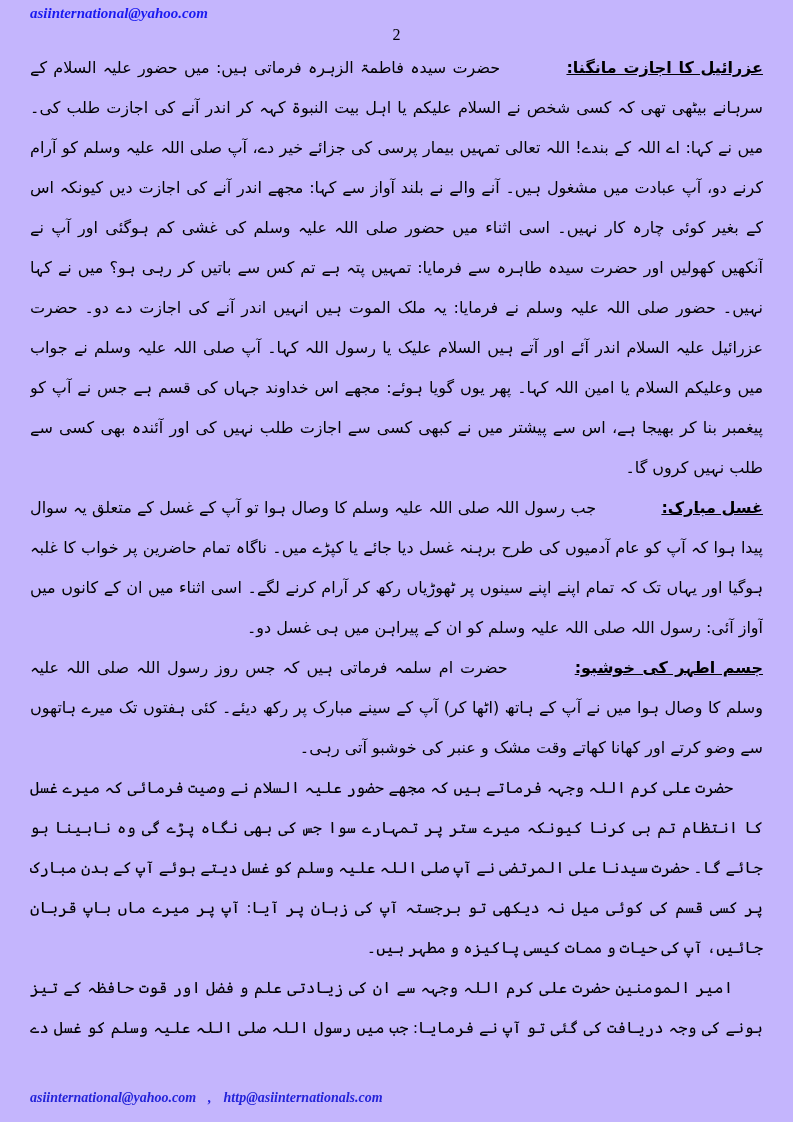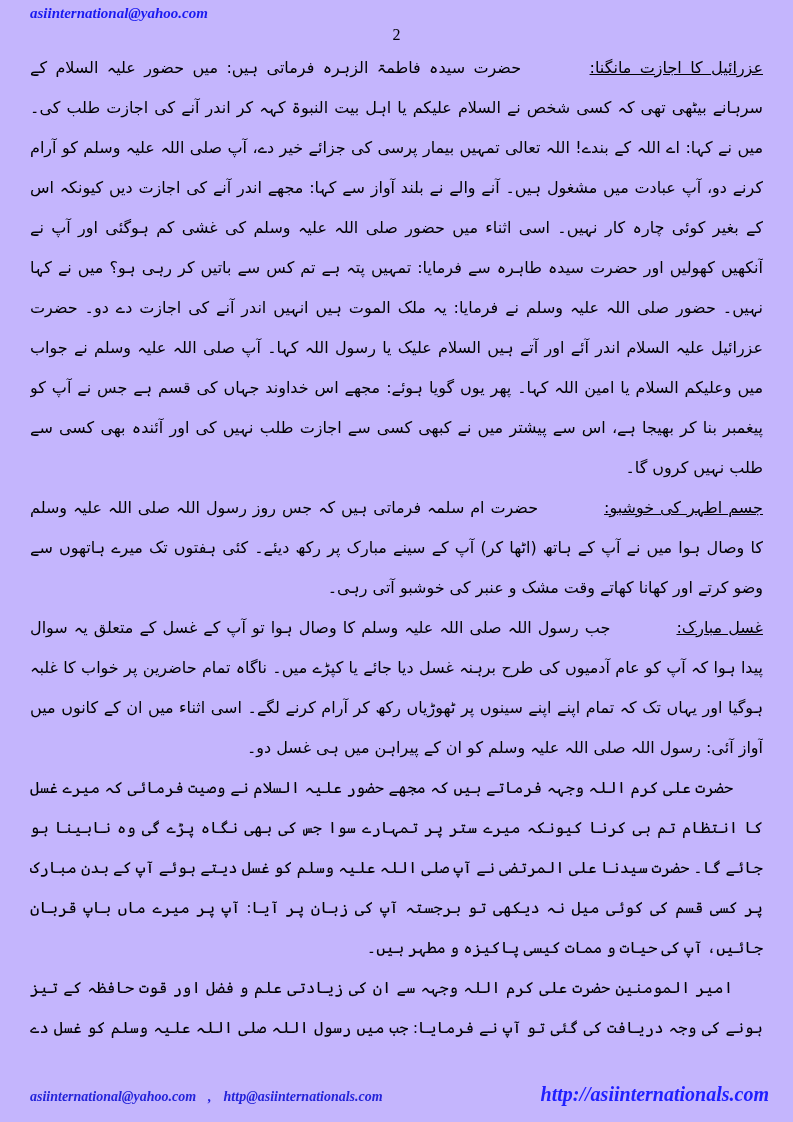--- a/index.html
+++ b/index.html
@@ -36,21 +36,21 @@
     text-align:justify;
     font-family:"DejaVu Sans", sans-serif;
     font-size:16px;
     line-height:40px;
     color:var(--text_black);
     overflow:hidden;
   }
   .para{margin:0;}
   .para.indent{text-indent:30px;font-family:Liberation Serif, serif;}
   .heading{
-    font-weight:normal;
+    font-weight:bold;
     text-decoration:underline;
     margin-left:60px; 
     white-space:nowrap;
   }
   .footer{
     position:absolute;left:30px;right:24px;bottom:16px;
     display:flex;justify-content:space-between;align-items:baseline;
   }
   .footer-left{
     font-family:"Liberation Serif", serif;
@@ -77,41 +77,40 @@
   <div class="page-number">2</div>
 
   <div class="content" dir="rtl">
 
     <p class="para">
       <span class="heading">عزرائیل کا اجازت مانگنا:</span>
       <span>حضرت سیدہ فاطمۃ الزہرہ فرماتی ہیں: میں حضور علیہ السلام کے سرہانے بیٹھی تھی کہ کسی شخص نے السلام علیکم یا اہل بیت النبوۃ کہہ کر اندر آنے کی اجازت طلب کی۔ میں نے کہا: اے اللہ کے بندے! اللہ تعالی تمہیں بیمار پرسی کی جزائے خیر دے، آپ صلی اللہ علیہ وسلم کو آرام کرنے دو، آپ عبادت میں مشغول ہیں۔ آنے والے نے بلند آواز سے کہا: مجھے اندر آنے کی اجازت دیں کیونکہ اس کے بغیر کوئی چارہ کار نہیں۔ اسی اثناء میں حضور صلی اللہ علیہ وسلم کی غشی کم ہوگئی اور آپ نے آنکھیں کھولیں اور حضرت سیدہ طاہرہ سے فرمایا: تمہیں پتہ ہے تم کس سے باتیں کر رہی ہو؟ میں نے کہا نہیں۔ حضور صلی اللہ علیہ وسلم نے فرمایا: یہ ملک الموت ہیں انہیں اندر آنے کی اجازت دے دو۔ حضرت عزرائیل علیہ السلام اندر آئے اور آتے ہیں السلام علیک یا رسول اللہ کہا۔ آپ صلی اللہ علیہ وسلم نے جواب میں وعلیکم السلام یا امین اللہ کہا۔ پھر یوں گویا ہوئے: مجھے اس خداوند جہاں کی قسم ہے جس نے آپ کو پیغمبر بنا کر بھیجا ہے، اس سے پیشتر میں نے کبھی کسی سے اجازت طلب نہیں کی اور آئندہ بھی کسی سے طلب نہیں کروں گا۔</span>
     </p>
 
     <p class="para">
-      <span class="heading">جسم اطہر کی خوشبو:</span>
-      <span>حضرت ام سلمہ فرماتی ہیں کہ جس روز رسول اللہ صلی اللہ علیہ وسلم کا وصال ہوا میں نے آپ کے ہاتھ (اٹھا کر) آپ کے سینے مبارک پر رکھ دیئے۔ کئی ہفتوں تک میرے ہاتھوں سے وضو کرتے اور کھانا کھاتے وقت مشک و عنبر کی خوشبو آتی رہی۔</span>
+      <span class="heading">غسل مبارک:</span>
+      <span>جب رسول اللہ صلی اللہ علیہ وسلم کا وصال ہوا تو آپ کے غسل کے متعلق یہ سوال پیدا ہوا کہ آپ کو عام آدمیوں کی طرح برہنہ غسل دیا جائے یا کپڑے میں۔ ناگاہ تمام حاضرین پر خواب کا غلبہ ہوگیا اور یہاں تک کہ تمام اپنے اپنے سینوں پر ٹھوڑیاں رکھ کر آرام کرنے لگے۔ اسی اثناء میں ان کے کانوں میں آواز آئی: رسول اللہ صلی اللہ علیہ وسلم کو ان کے پیراہن میں ہی غسل دو۔</span>
     </p>
 
     <p class="para">
-      <span class="heading">غسل مبارک:</span>
-      <span>جب رسول اللہ صلی اللہ علیہ وسلم کا وصال ہوا تو آپ کے غسل کے متعلق یہ سوال پیدا ہوا کہ آپ کو عام آدمیوں کی طرح برہنہ غسل دیا جائے یا کپڑے میں۔ ناگاہ تمام حاضرین پر خواب کا غلبہ ہوگیا اور یہاں تک کہ تمام اپنے اپنے سینوں پر ٹھوڑیاں رکھ کر آرام کرنے لگے۔ اسی اثناء میں ان کے کانوں میں آواز آئی: رسول اللہ صلی اللہ علیہ وسلم کو ان کے پیراہن میں ہی غسل دو۔</span>
+      <span class="heading">جسم اطہر کی خوشبو:</span>
+      <span>حضرت ام سلمہ فرماتی ہیں کہ جس روز رسول اللہ صلی اللہ علیہ وسلم کا وصال ہوا میں نے آپ کے ہاتھ (اٹھا کر) آپ کے سینے مبارک پر رکھ دیئے۔ کئی ہفتوں تک میرے ہاتھوں سے وضو کرتے اور کھانا کھاتے وقت مشک و عنبر کی خوشبو آتی رہی۔</span>
     </p>
 
     <p class="para indent">
       <span>حضرت علی کرم اللہ وجہہ فرماتے ہیں کہ مجھے حضور علیہ السلام نے وصیت فرمائی کہ میرے غسل کا انتظام تم ہی کرنا کیونکہ میرے ستر پر تمہارے سوا جس کی بھی نگاہ پڑے گی وہ نابینا ہو جائے گا۔ حضرت سیدنا علی المرتضی نے آپ صلی اللہ علیہ وسلم کو غسل دیتے ہوئے آپ کے بدن مبارک پر کسی قسم کی کوئی میل نہ دیکھی تو برجستہ آپ کی زبان پر آیا: آپ پر میرے ماں باپ قربان جائیں، آپ کی حیات و ممات کیسی پاکیزہ و مطہر ہیں۔</span>
     </p>
 
     <p class="para indent">
       <span>امیر المومنین حضرت علی کرم اللہ وجہہ سے ان کی زیادتی علم و فضل اور قوت حافظہ کے تیز ہونے کی وجہ دریافت کی گئی تو آپ نے فرمایا: جب میں رسول اللہ صلی اللہ علیہ وسلم کو غسل دے رہا تھا تو تھوڑا سا پانی آپ کے چشمہ خانہ میں رہ گیا۔ میں نے اسے گرانے سے دریغ کیا اور پی لیا۔ یہی میرے علم و فضل اور قوت حافظہ کے تیز ہونے کا باعث ہے۔</span>
     </p>
 
   </div>
 
   <div class="footer">
     <div class="footer-left">
       <span>asiinternational@yahoo.com</span>
       <span class="sep">,</span>
       <span>http@asiinternationals.com</span>
     </div>
-    <div class="footer-url">http://asiinternationals.com</div>
   </div>
 
 </div>
 
 </body></html>

